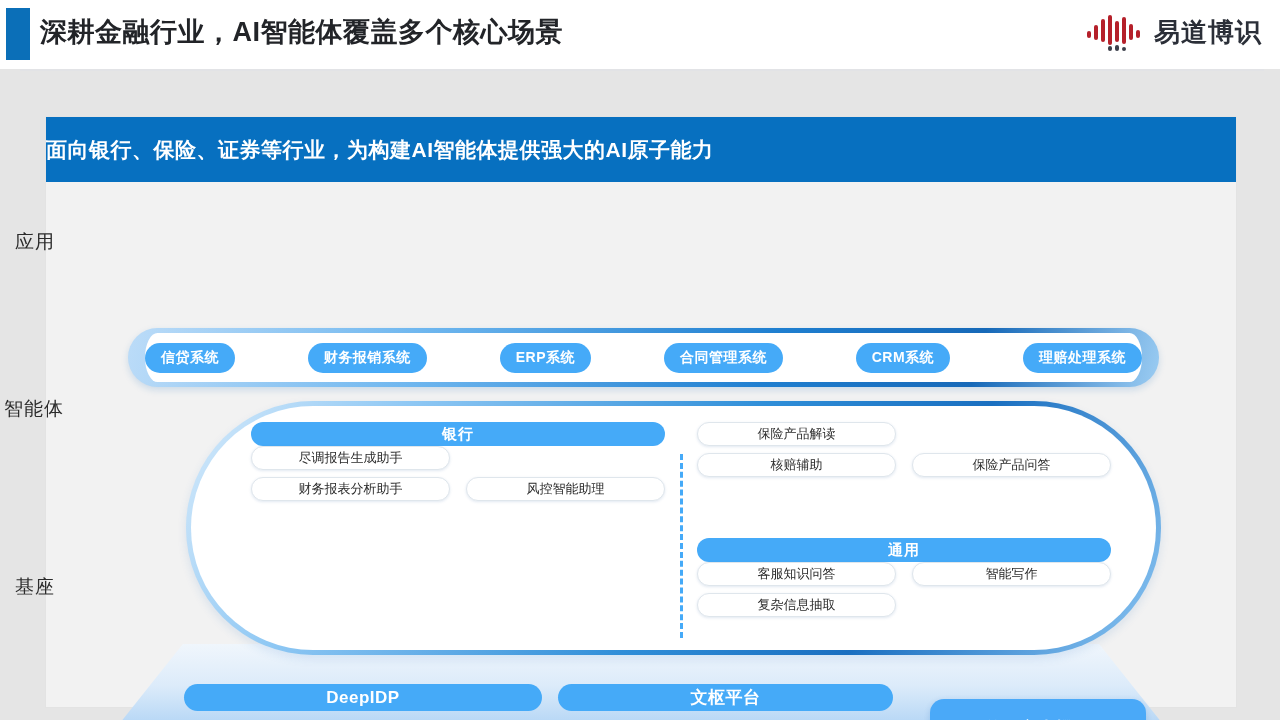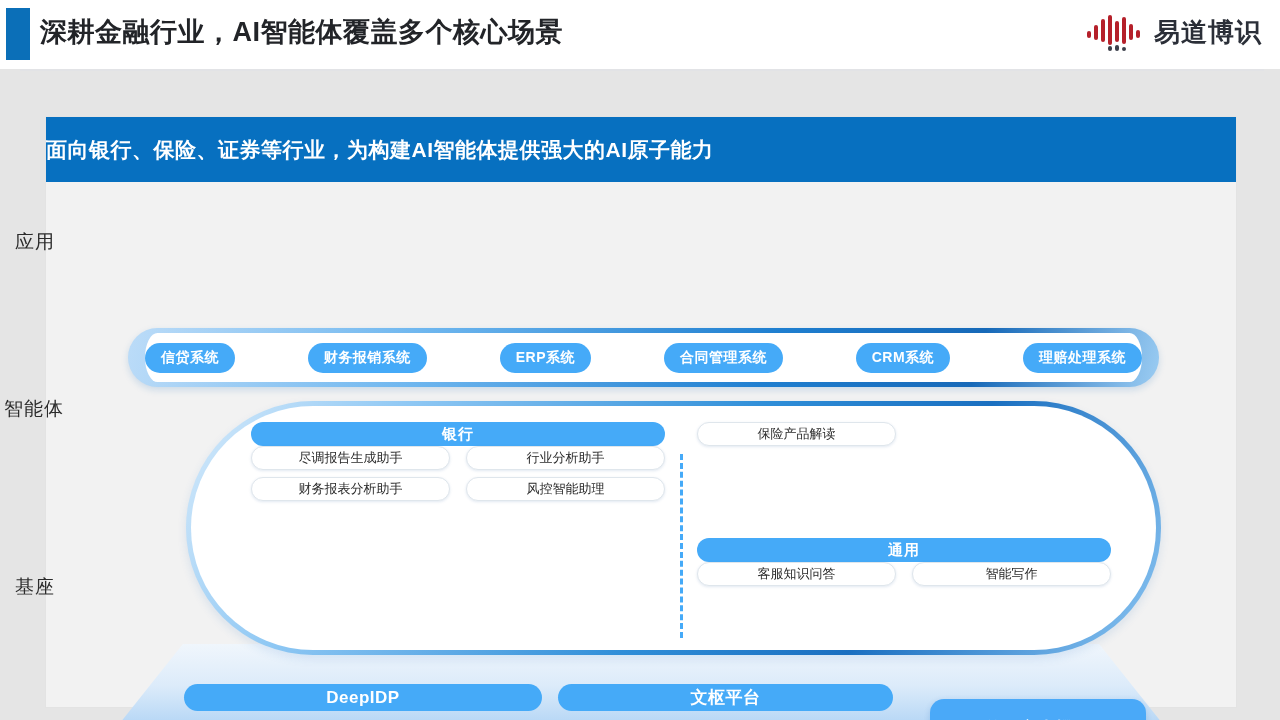--- a/index.html
+++ b/index.html
@@ -184,44 +184,48 @@
       <div class="app-chip">理赔处理系统</div>
     </div>
 
     <div class="agent-capsule">
       <div class="agent-grid">
 
         <div class="quad" style="grid-row:1;grid-column:1;">
           <div class="quad-head">银行</div>
           <div class="quad-row">
             <div class="pill">尽调报告生成助手</div>
-            <div class="pill">行业分析助手</div>
           </div>
           <div class="quad-row">
             <div class="pill">财务报表分析助手</div>
             <div class="pill">风控智能助理</div>
           </div>
         </div>
 
         <div class="vdash"></div>
 
         <div class="quad" style="grid-row:1;grid-column:3;">
           <div class="quad-row">
             <div class="pill">保险产品解读</div>
           </div>
+          <div class="quad-row">
+            <div class="pill">核赔辅助</div>
+            <div class="pill">保险产品问答</div>
+          </div>
         </div>
 
 
         <div class="quad" style="grid-row:2;grid-column:3;">
           <div class="quad-head">通用</div>
           <div class="quad-row">
             <div class="pill">客服知识问答</div>
             <div class="pill">智能写作</div>
           </div>
           <div class="quad-row">
+            <div class="pill">复杂信息抽取</div>
           </div>
         </div>
 
       </div>
     </div>
 
   </div>
 
   <div class="row-label lbl-app">应用</div>
   <div class="row-label lbl-agent">智能体</div>

